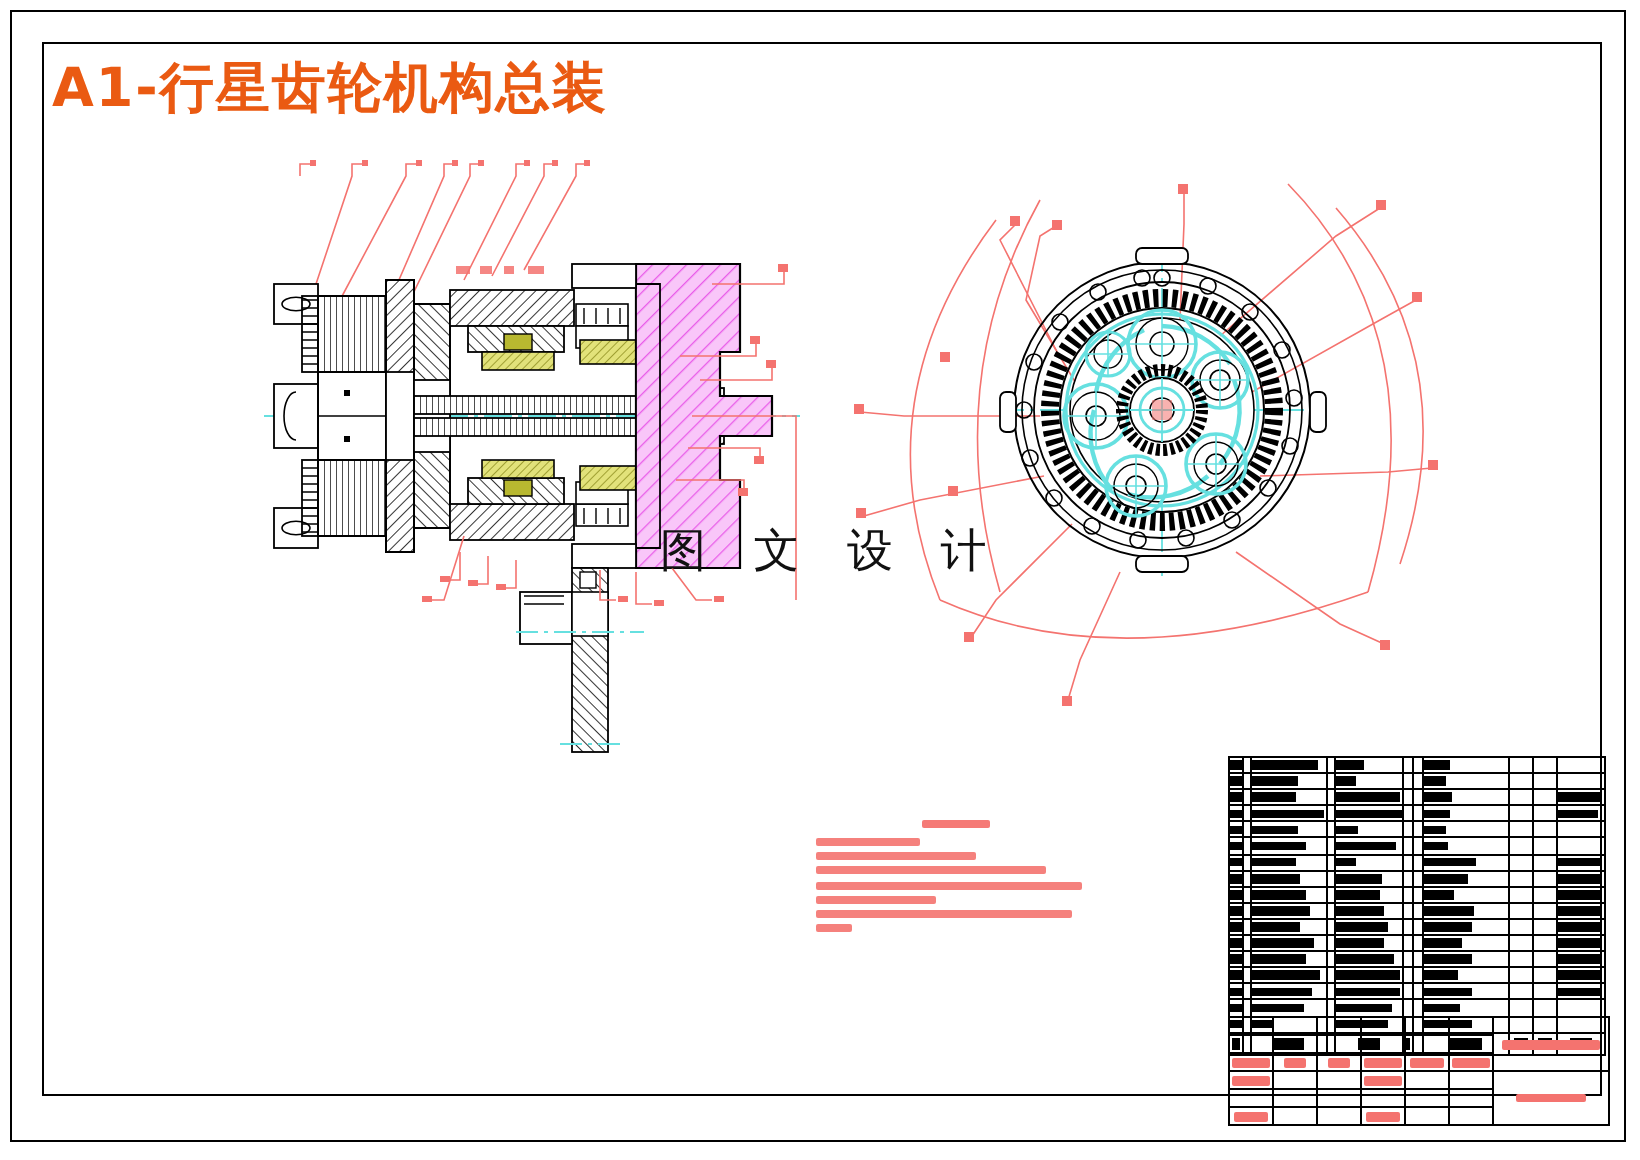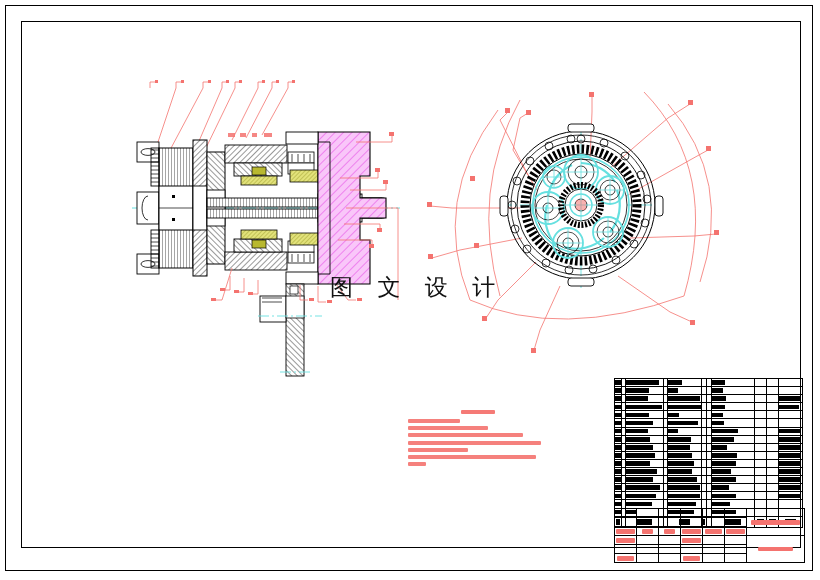--- a/index.html
+++ b/index.html
@@ -10,22 +10,22 @@
   .outer-border{position:absolute;left:5px;top:5px;width:808px;height:566px;
       border:1.6px solid #000;box-sizing:border-box;}
   .inner-frame{position:absolute;left:21px;top:21px;width:780px;height:527px;
       border:1.4px solid #000;box-sizing:border-box;}
 
   .dwg-title{position:absolute;left:26px;top:26px;
       font-family:"DejaVu Sans","Liberation Sans",sans-serif;
       font-size:27px;font-weight:bold;color:#ea5a12;letter-spacing:1px;
       white-space:nowrap;}
 
-  .center-caption{position:absolute;left:330px;top:272px;
-      font-family:Liberation Sans, sans-serif;
+  .center-caption{position:absolute;left:330px;top:260px;
+      font-family:Liberation Serif, serif;
       font-size:23px;color:#111;letter-spacing:9px;white-space:nowrap;}
 
   svg{position:absolute;left:0;top:0;width:820px;height:580px;overflow:visible;}
 
   
   .tech-block{position:absolute;left:408px;top:410px;width:140px;}
   .tech-head{height:4px;width:34px;margin:0 auto 5px auto;background:#f4736f;
       border-radius:1px;opacity:.95;}
   .tech-line{height:4px;background:#f4736f;margin-bottom:3.2px;border-radius:1px;opacity:.9;}
 
@@ -45,20 +45,21 @@
   .pk.sm{height:4px;}
 </style>
 </head>
 <body>
 
 <div id="sheet">
 
   <div class="outer-border"></div>
   <div class="inner-frame"></div>
 
+  <div class="dwg-title">A1-行星齿轮机构总装</div>
 
   <svg viewBox="0 0 820 580">
     <defs>
       <pattern id="hatchMag" width="6" height="6" patternTransform="rotate(45)" patternUnits="userSpaceOnUse">
         <rect width="6" height="6" fill="#f9c6f9"></rect>
         <line x1="0" y1="0" x2="0" y2="6" stroke="#e95de9" stroke-width="1.3"></line>
       </pattern>
       <pattern id="hatchBlk" width="4" height="4" patternTransform="rotate(45)" patternUnits="userSpaceOnUse">
         <rect width="4" height="4" fill="#fff"></rect>
         <line x1="0" y1="0" x2="0" y2="4" stroke="#000" stroke-width="0.8"></line>

